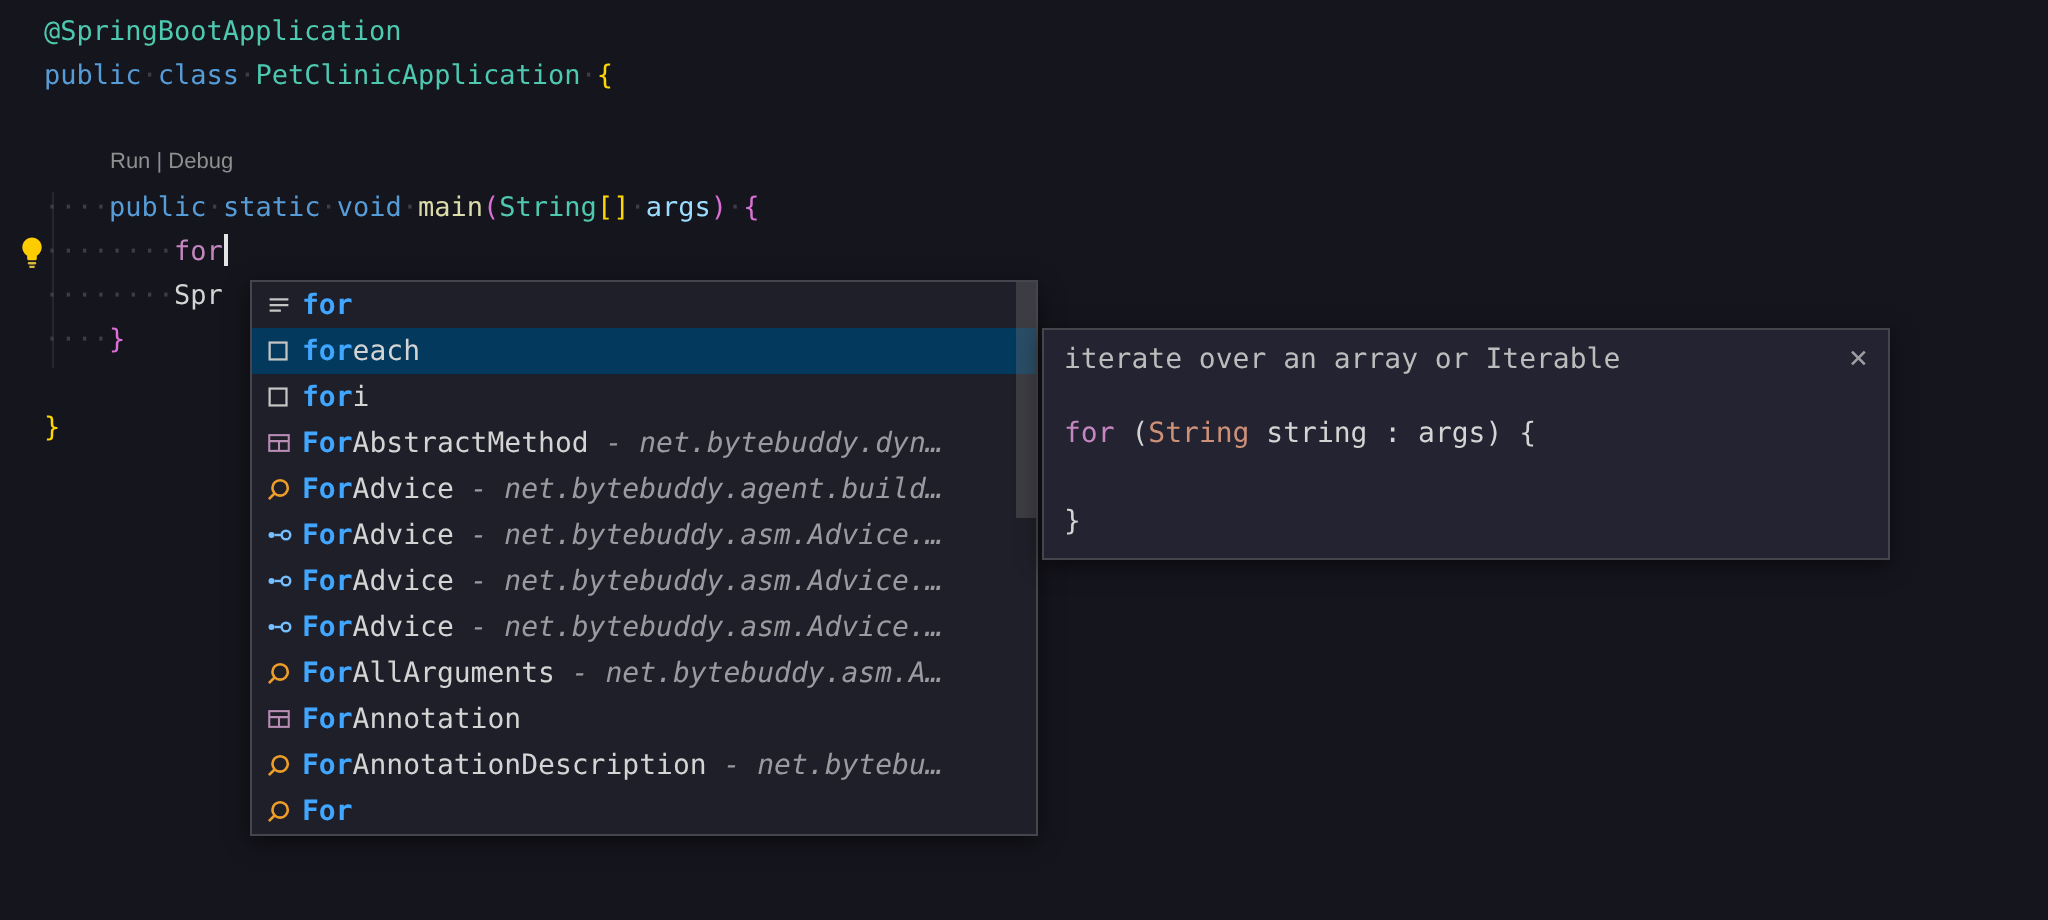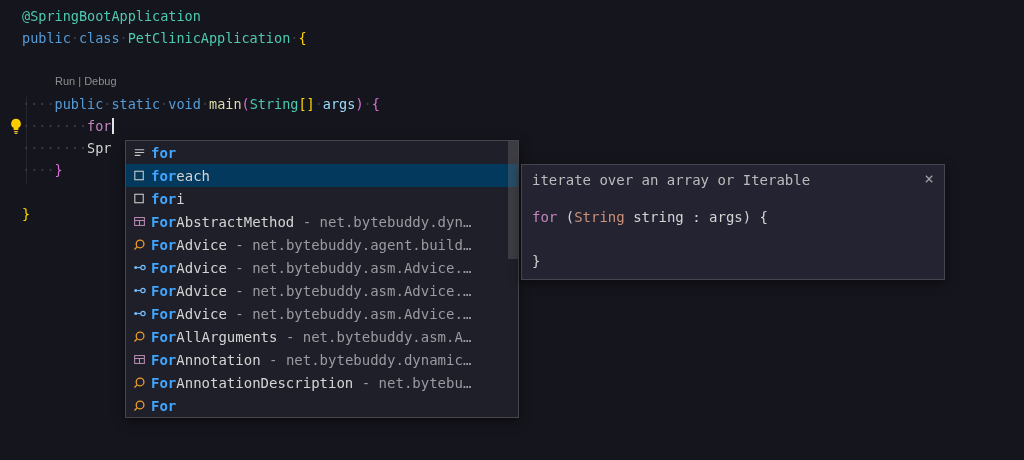--- a/index.html
+++ b/index.html
@@ -32,21 +32,21 @@
   
   .suggest{position:absolute;left:125px;top:140px;width:394px;background:var(--popup_bg);
     border:1px solid var(--border);box-sizing:border-box;box-shadow:0 3px 10px rgba(0,0,0,.55);}
   .srow{display:flex;align-items:center;height:23px;padding:0 6px;font-size:14px;
     white-space:pre;overflow:hidden;cursor:pointer;}
   .srow.sel{background:var(--selected_bg);}
   .ic{width:19px;flex:none;display:inline-flex;align-items:center;}
   .ic-snippet{color:var(--icon_snippet);} .ic-box{color:var(--icon_snippet);}
   .ic-class{color:var(--icon_class);} .ic-interface{color:var(--icon_interface);}
   .ic-struct{color:var(--icon_struct);}
-  .match{color:var(--match);font-weight:bold;} .rest{color:var(--fg);} .detail{color:var(--dim);}
+  .match{color:var(--match);font-weight:bold;} .rest{color:var(--fg);} .detail{color:var(--dim);font-style:italic;}
   .sb{position:absolute;top:0;right:0;width:10px;height:100%;}
   .sb-thumb{position:absolute;top:0;right:0;width:10px;height:118px;background:rgba(121,121,121,.32);}
   
   .docs{position:absolute;left:521px;top:140px;width:424px;height:116px;background:var(--docs_bg);
     border:1px solid var(--border);box-sizing:border-box;font-size:14px;
     box-shadow:0 3px 10px rgba(0,0,0,.55);margin-top:24px;}
   .docs-head{display:flex;justify-content:space-between;align-items:flex-start;
     padding:7px 8px 0 10px;color:var(--docs_fg);}
   .docs-close{color:#9d9da2;cursor:pointer;font-size:16px;line-height:14px;padding:0 2px;}
   #docs-code{padding:18px 6px 0 10px;}
@@ -114,21 +114,21 @@
               <path d="M5.6 8h4" stroke="currentColor" stroke-width="1.3"></path>
               <circle cx="11.7" cy="8" r="2.3" fill="none" stroke="currentColor" stroke-width="1.3"></circle>
             </svg></span><span class="match">For</span><span class="rest">Advice</span><span class="detail"> - net.bytebuddy.asm.Advice.…</span></div>
         <div class="srow"><span class="ic ic-class"><svg viewBox="0 0 16 16" width="15" height="15">
               <circle cx="8.6" cy="7.4" r="4.1" fill="none" stroke="currentColor" stroke-width="1.4"></circle>
               <path d="M2.6 13.4l3-3" stroke="currentColor" stroke-width="1.4"></path>
             </svg></span><span class="match">For</span><span class="rest">AllArguments</span><span class="detail"> - net.bytebuddy.asm.A…</span></div>
         <div class="srow"><span class="ic ic-struct"><svg viewBox="0 0 16 16" width="15" height="15">
               <rect x="2.8" y="3.8" width="10.4" height="8.4" fill="none" stroke="currentColor" stroke-width="1.1"></rect>
               <path d="M2.8 7h10.4M8 7v5.2" stroke="currentColor" stroke-width="1.1"></path>
-            </svg></span><span class="match">For</span><span class="rest">Annotation</span><span class="detail"> - net.bytebuddy.dynamic…</span></div>
+            </svg></span><span class="match">For</span><span class="rest">Annotation</span></div>
         <div class="srow"><span class="ic ic-class"><svg viewBox="0 0 16 16" width="15" height="15">
               <circle cx="8.6" cy="7.4" r="4.1" fill="none" stroke="currentColor" stroke-width="1.4"></circle>
               <path d="M2.6 13.4l3-3" stroke="currentColor" stroke-width="1.4"></path>
             </svg></span><span class="match">For</span><span class="rest">AnnotationDescription</span><span class="detail"> - net.bytebu…</span></div>
         <div class="srow"><span class="ic ic-class"><svg viewBox="0 0 16 16" width="15" height="15">
               <circle cx="8.6" cy="7.4" r="4.1" fill="none" stroke="currentColor" stroke-width="1.4"></circle>
               <path d="M2.6 13.4l3-3" stroke="currentColor" stroke-width="1.4"></path>
             </svg></span><span class="match">For</span></div>
       </div>
     <div class="sb">

